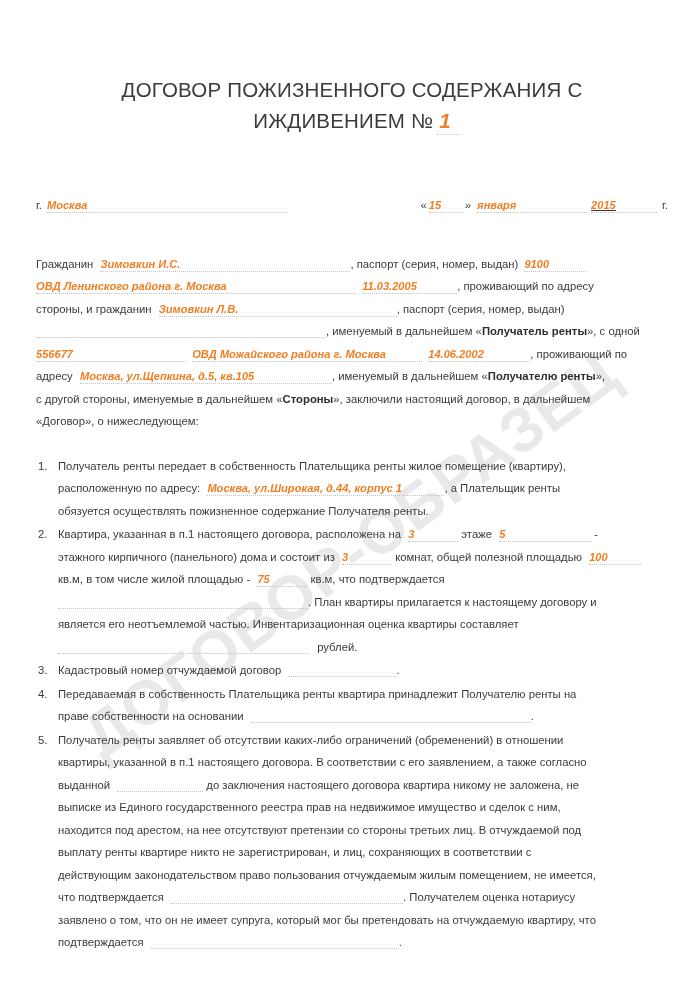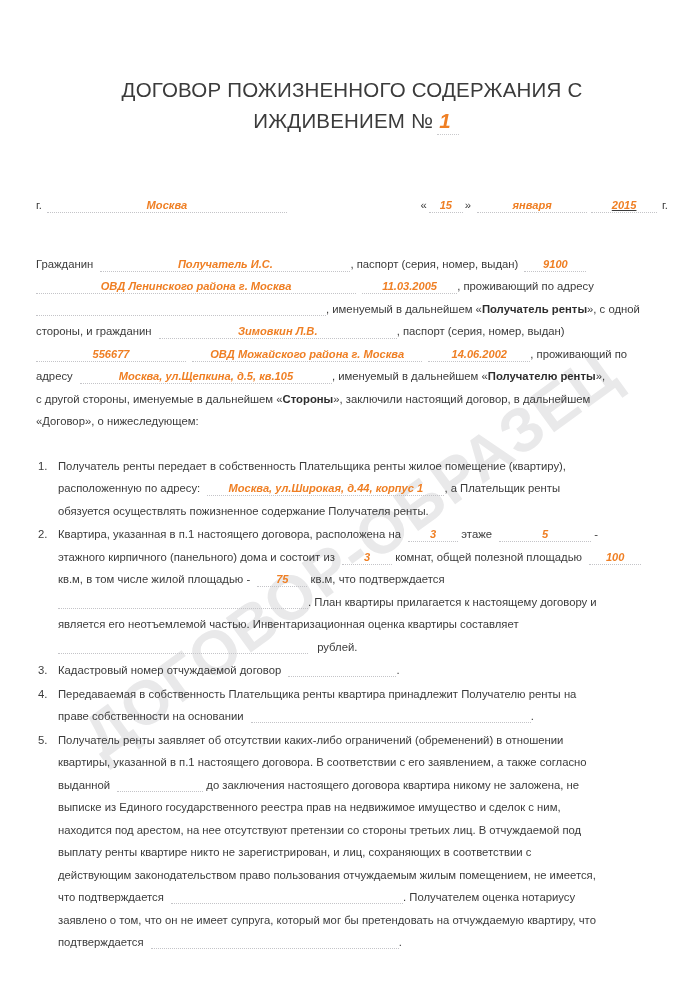--- a/index.html
+++ b/index.html
@@ -88,21 +88,20 @@
     display: inline-block;
     border-bottom: 1px dotted #c4c4c8;
     vertical-align: baseline;
     height: 14px;
     margin-bottom: -3px;
   }
   
   .fill {
     display: inline-block;
     position: relative;
-    text-align: center;
     border-bottom: 1px dotted #c4c4c8;
     vertical-align: baseline;
     height: 15px;
     line-height: 14px;
     margin-bottom: -3px;
     overflow: visible;
   }
 
   
   .city-date-row {
@@ -185,48 +184,48 @@
       </span>
       <span style="margin-left:5px;">г.</span>
     </div>
   </div>
 
   <div class="parties body-text">
 
     <span class="line">
       <span>Гражданин</span>
       <span class="fill" style="width:250px;margin-left:4px;">
-        <span class="val">Получатель И.С.</span>
+        <span class="val">Зимовкин И.С.</span>
       </span><span>, паспорт (серия, номер, выдан)</span>
       <span class="fill" style="width:62px;margin-left:3px;">
         <span class="val">9100</span>
       </span>
     </span>
 
     <span class="line">
       <span class="fill" style="width:320px;">
         <span class="val">ОВД Ленинского района г. Москва</span>
       </span>
       <span class="fill" style="width:95px;margin-left:3px;">
         <span class="val">11.03.2005</span>
       </span><span>, проживающий по адресу</span>
-    </span>
-
-    <span class="line">
-      <span class="blank" style="width:290px;"></span><span>, именуемый в дальнейшем «</span><b>Получатель ренты</b><span>», с одной</span>
     </span>
 
     <span class="line">
       <span>стороны, и гражданин</span>
       <span class="fill" style="width:238px;margin-left:4px;">
         <span class="val">Зимовкин Л.В.</span>
       </span><span>, паспорт (серия, номер, выдан)</span>
     </span>
 
     <span class="line">
+      <span class="blank" style="width:290px;"></span><span>, именуемый в дальнейшем «</span><b>Получатель ренты</b><span>», с одной</span>
+    </span>
+
+    <span class="line">
       <span class="fill" style="width:150px;">
         <span class="val">556677</span>
       </span>
       <span class="fill" style="width:230px;margin-left:3px;">
         <span class="val">ОВД Можайского района г. Москва</span>
       </span>
       <span class="fill" style="width:102px;margin-left:3px;">
         <span class="val">14.06.2002</span>
       </span><span>, проживающий по</span>
     </span>

